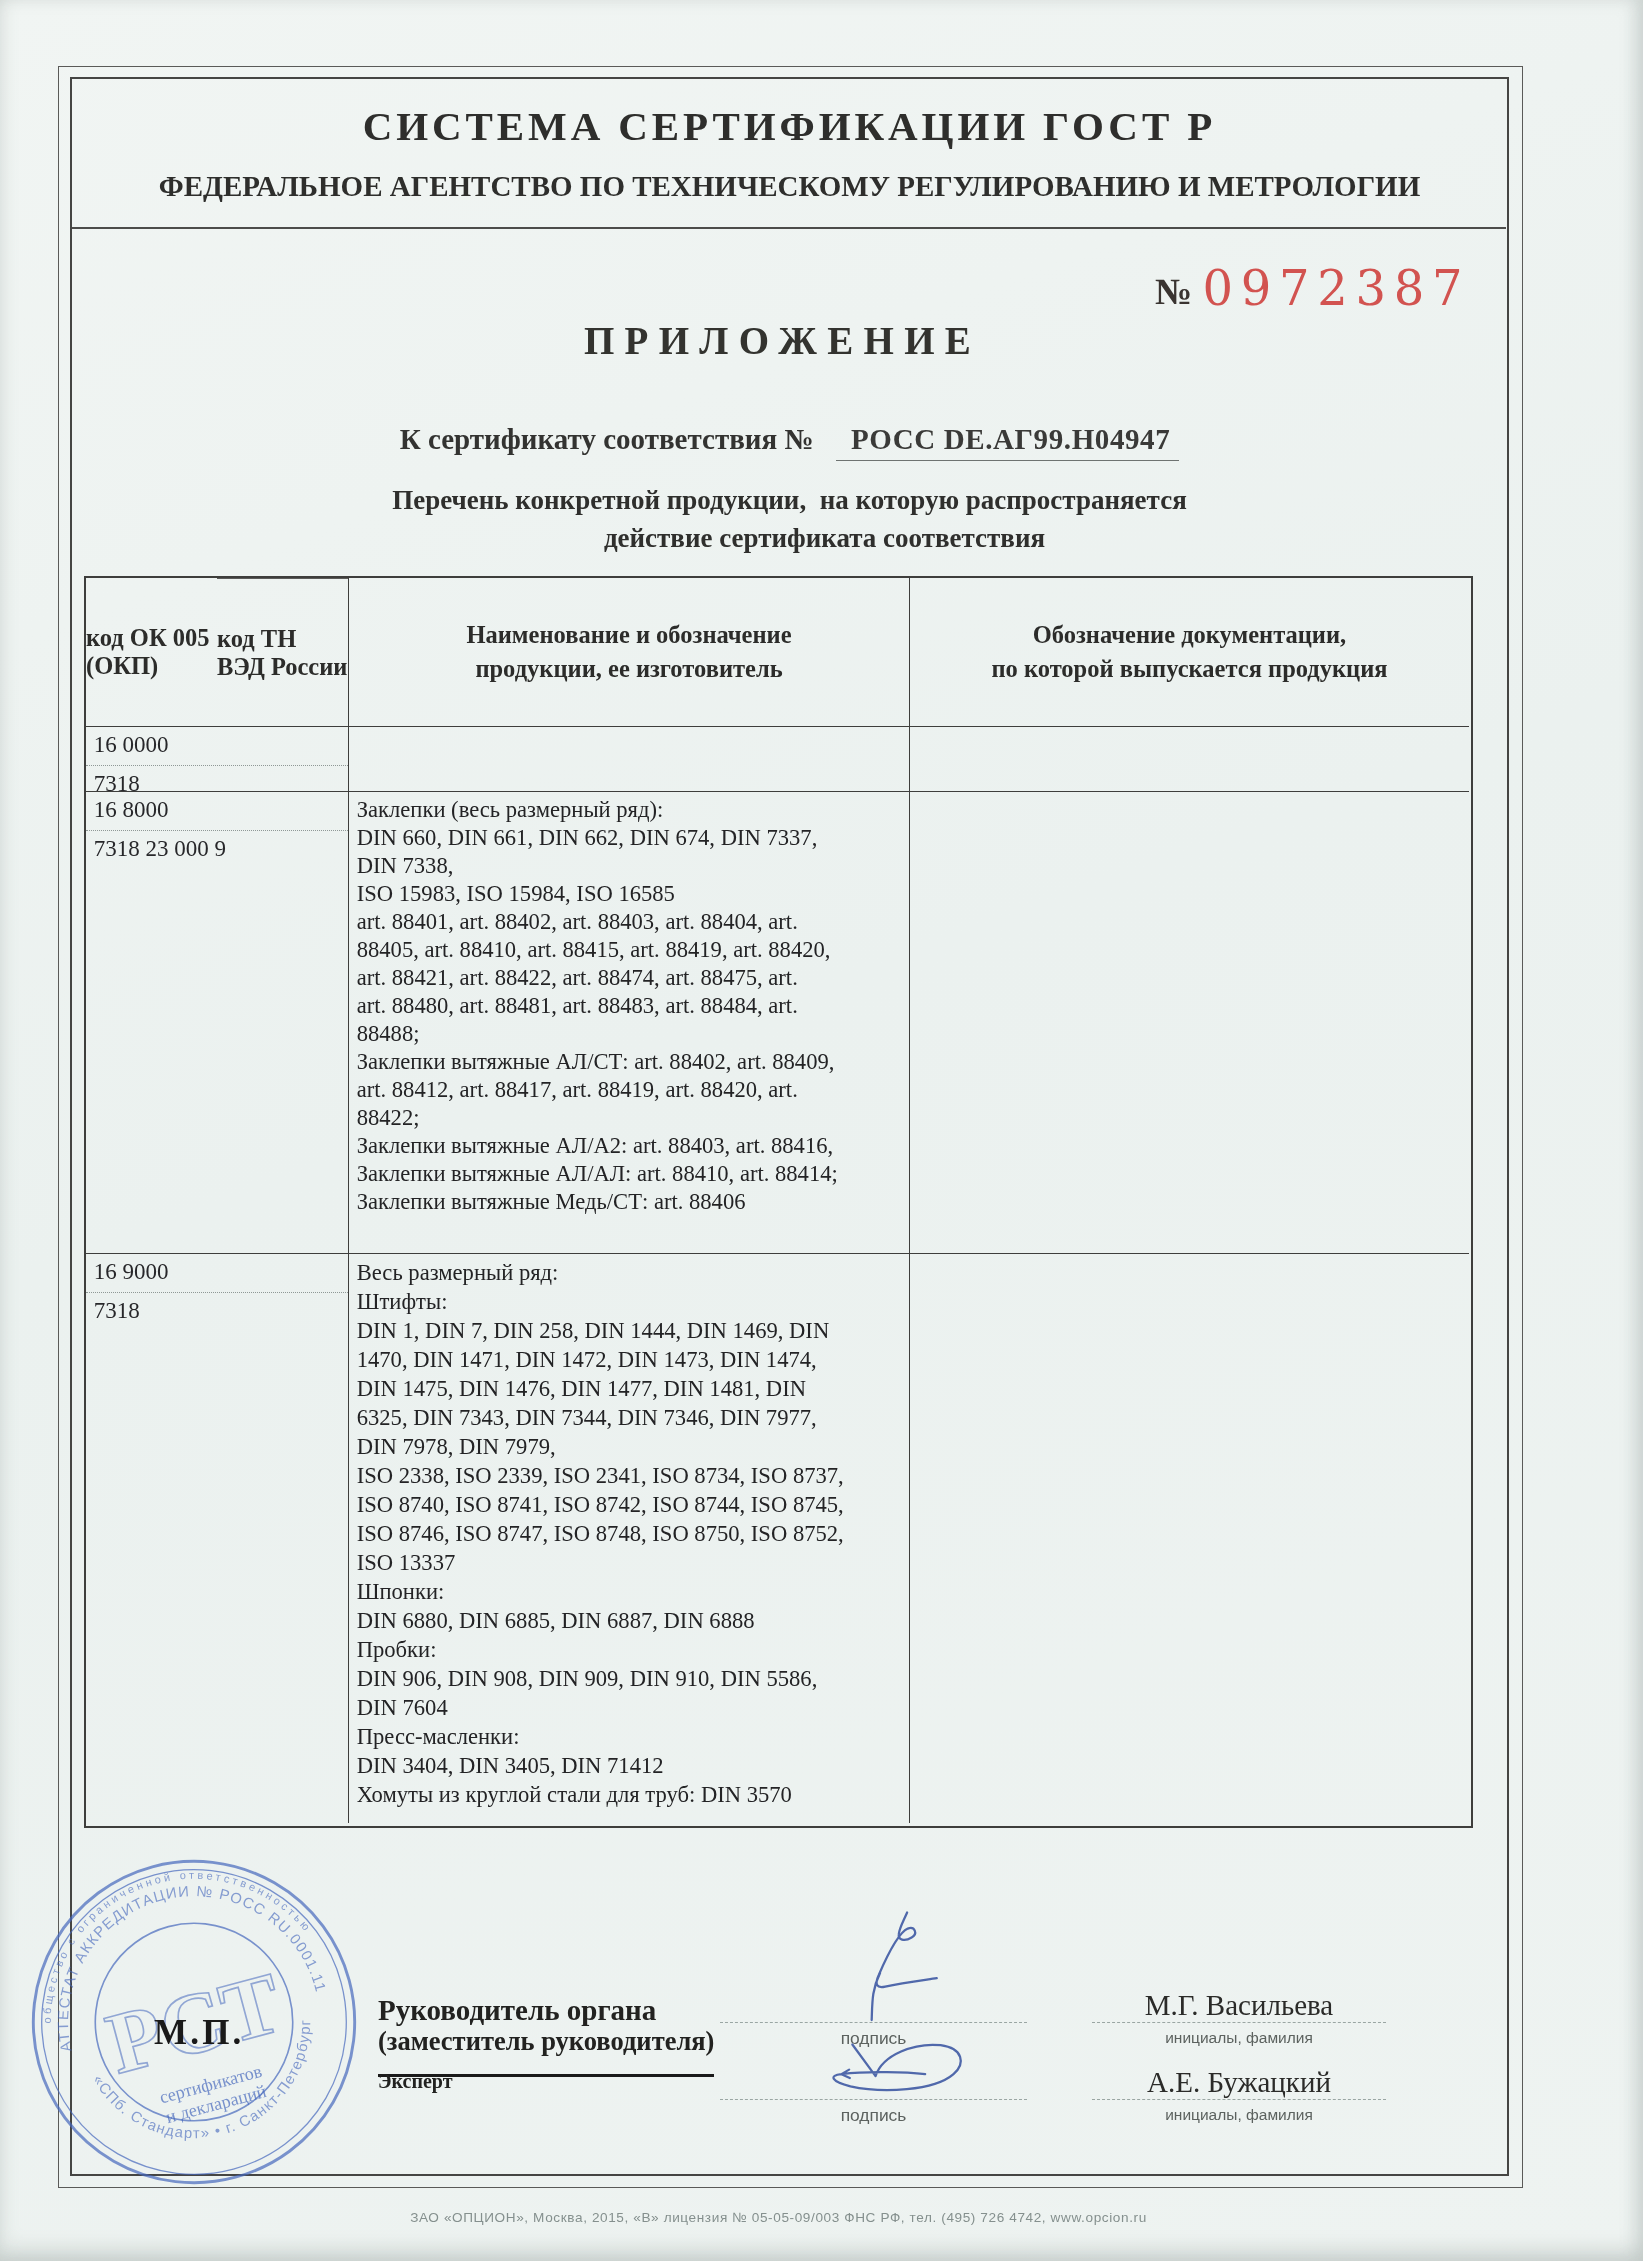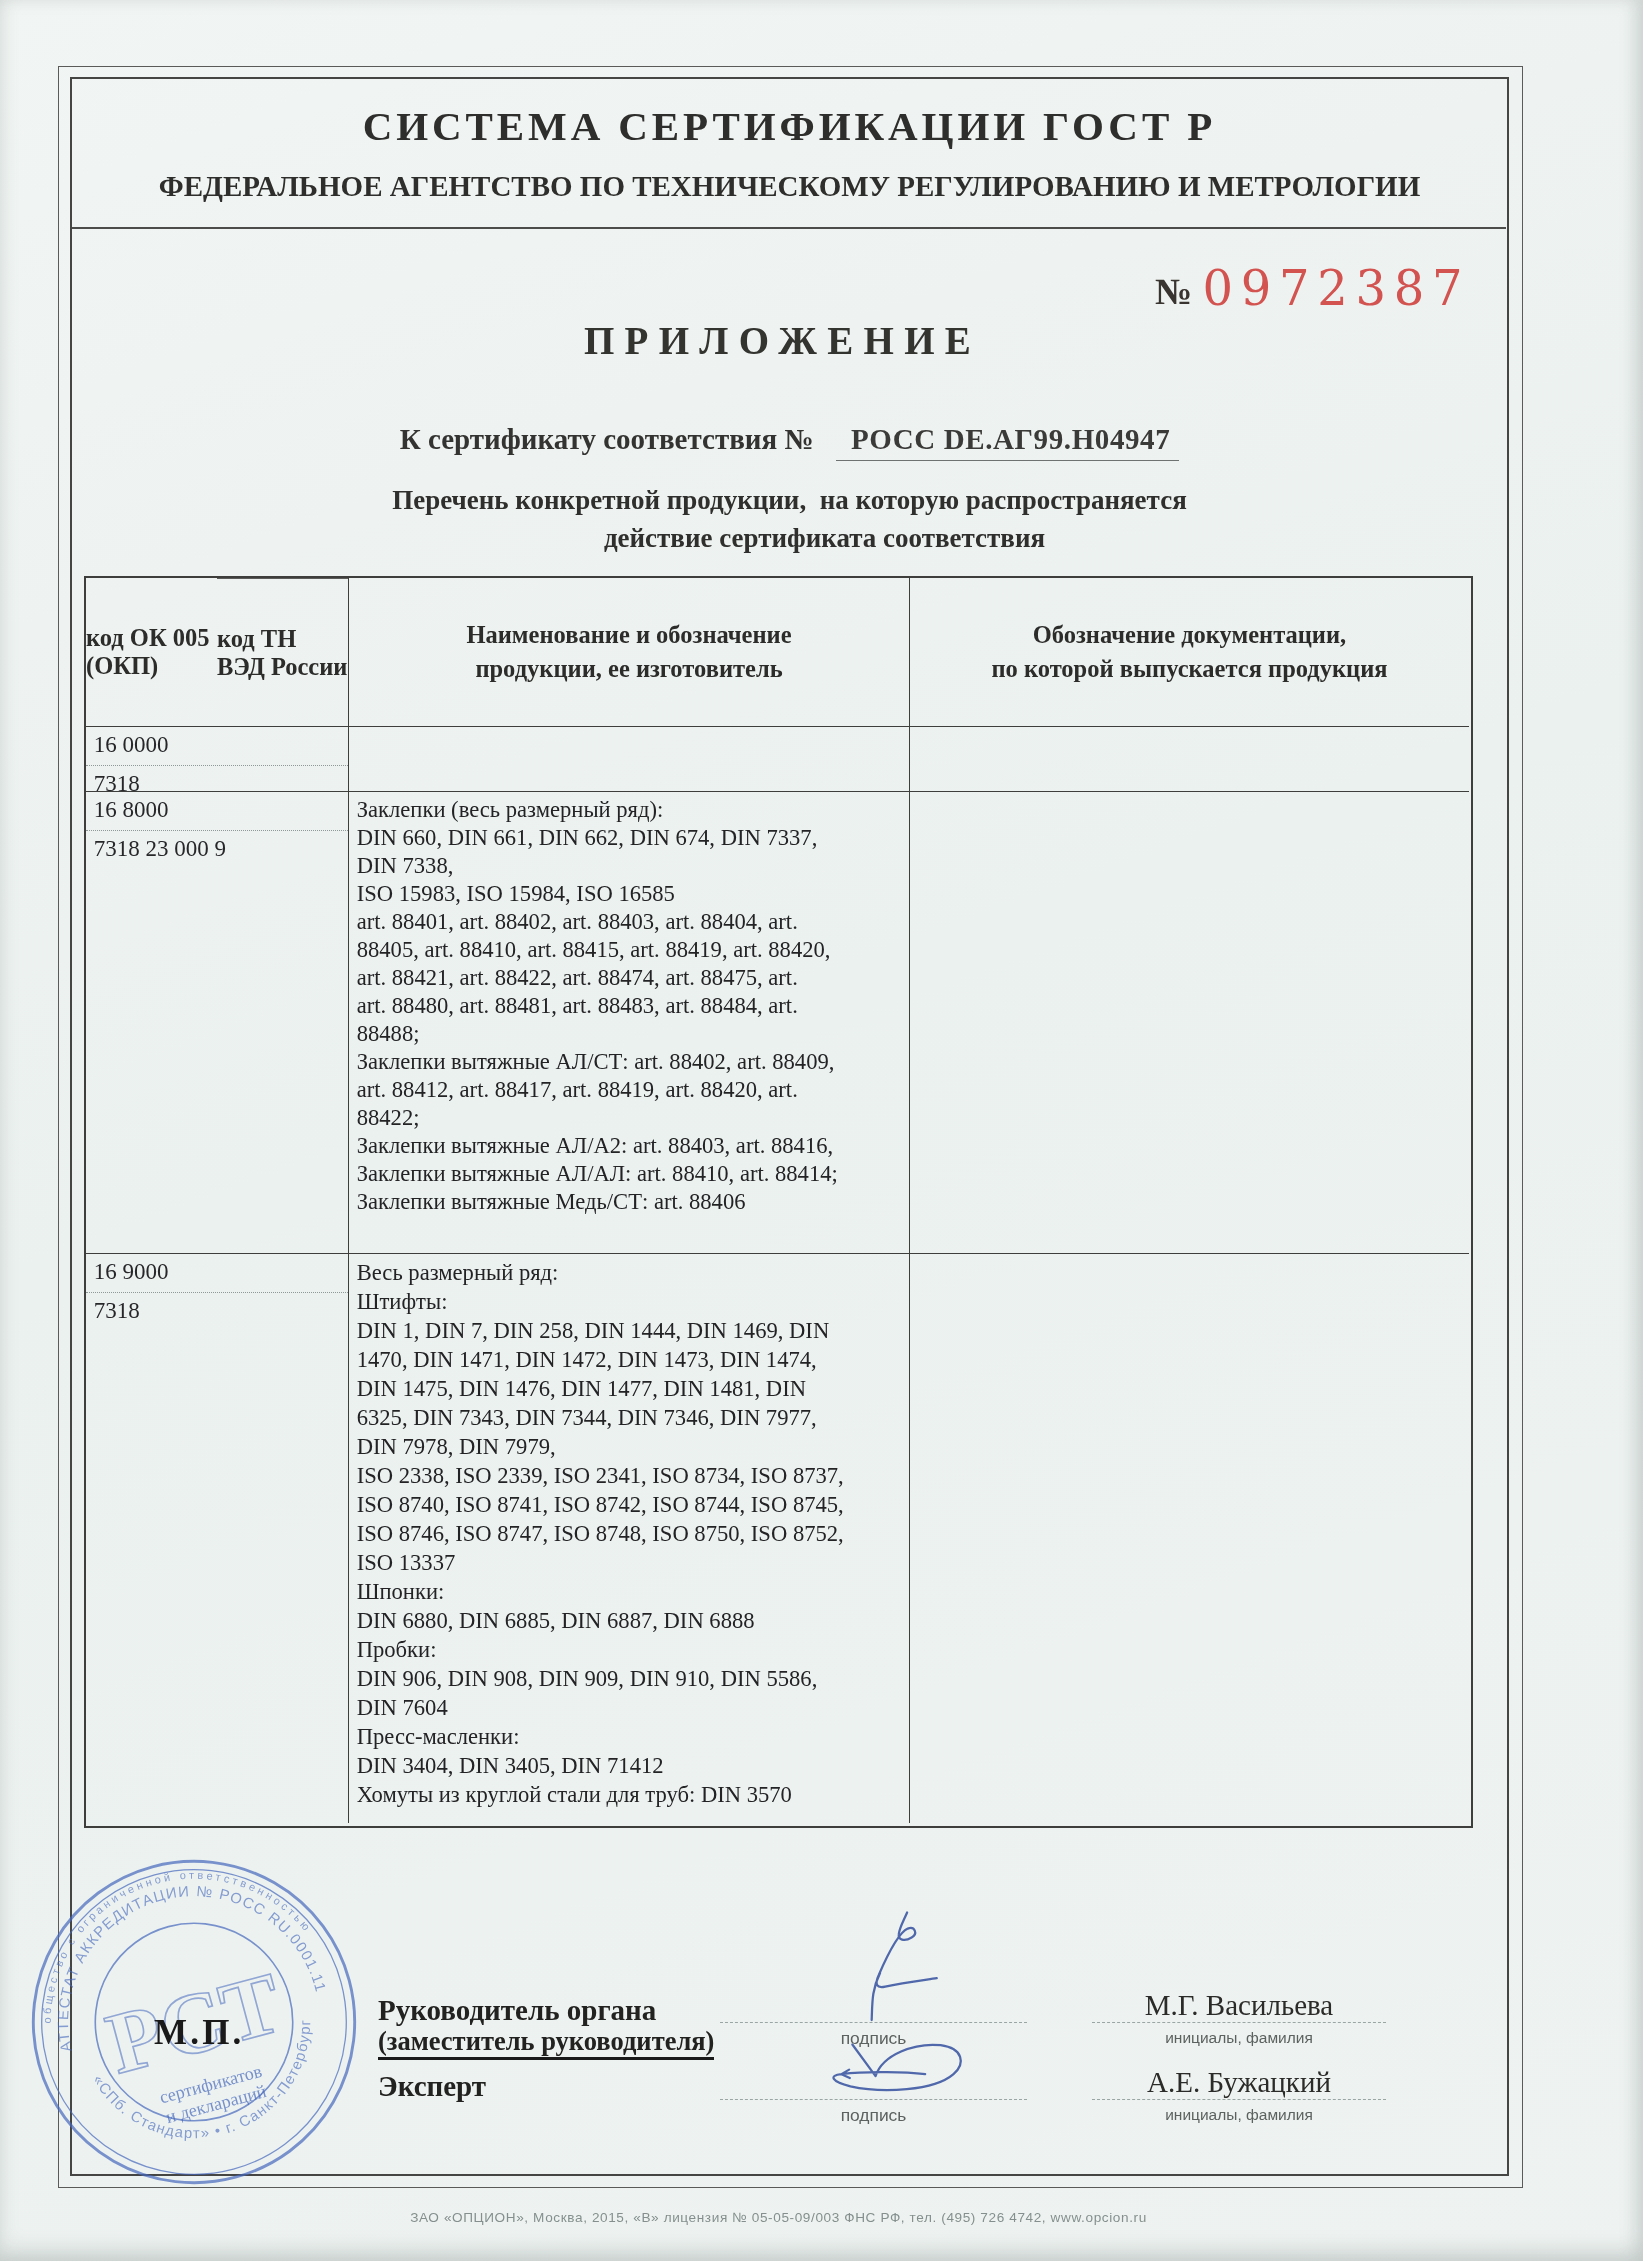--- a/index.html
+++ b/index.html
@@ -43,22 +43,22 @@
   .code2{padding:5.2px 7.7px;}
   .prod-cell{padding:3.9px 5.2px 0 7.7px;font-size:22.6px;color:#232325;}
   .prod-cell div{white-space:nowrap;line-height:28px;}
   .prod-cell.lh45 div{line-height:29px;}
   
   .stamp-svg{left:23px;top:1851px;transform:rotate(-15deg);}
   .mp-label{left:154px;top:2013px;font-size:35px;font-weight:bold;letter-spacing:3.2px;color:#191919;}
   
   .sig-svg{left:707px;top:1888px;}
   .role1{left:378px;top:1994px;font-size:29px;font-weight:bold;color:#222220;}
-  .role2{left:378px;top:2026px;font-size:26.5px;font-weight:bold;color:#222220;border-bottom:3.2px solid #1a1a1a;padding-bottom:0;display:inline-block;}
-  .expert{left:378px;top:2070px;font-size:29px;font-weight:600;color:#222220;}
+  .role2{left:378px;top:2026px;font-size:26.5px;font-weight:bold;color:#222220;border-bottom:3.2px solid #1a1a1a;padding-bottom:17px;display:inline-block;}
+  .expert{left:378px;top:2070px;font-size:20px;font-weight:600;color:#222220;}
   .sig-line{height:0;border-top:1.3px dashed #9aa6a3;}
   .sline1{left:720px;top:2022px;width:307px;}
   .sline2{left:720px;top:2099px;width:307px;}
   .nline1{left:1092px;top:2022px;width:294px;}
   .nline2{left:1092px;top:2099px;width:294px;}
   .cap{font-family:"Liberation Sans",sans-serif;color:#5c625f;text-align:center;}
   .cap-sign1{left:720px;top:2028px;width:307px;font-size:17.4px;}
   .cap-sign2{left:720px;top:2105px;width:307px;font-size:17.4px;}
   .cap-init1{left:1092px;top:2029px;width:294px;font-size:15.5px;}
   .cap-init2{left:1092px;top:2106px;width:294px;font-size:15.5px;}

